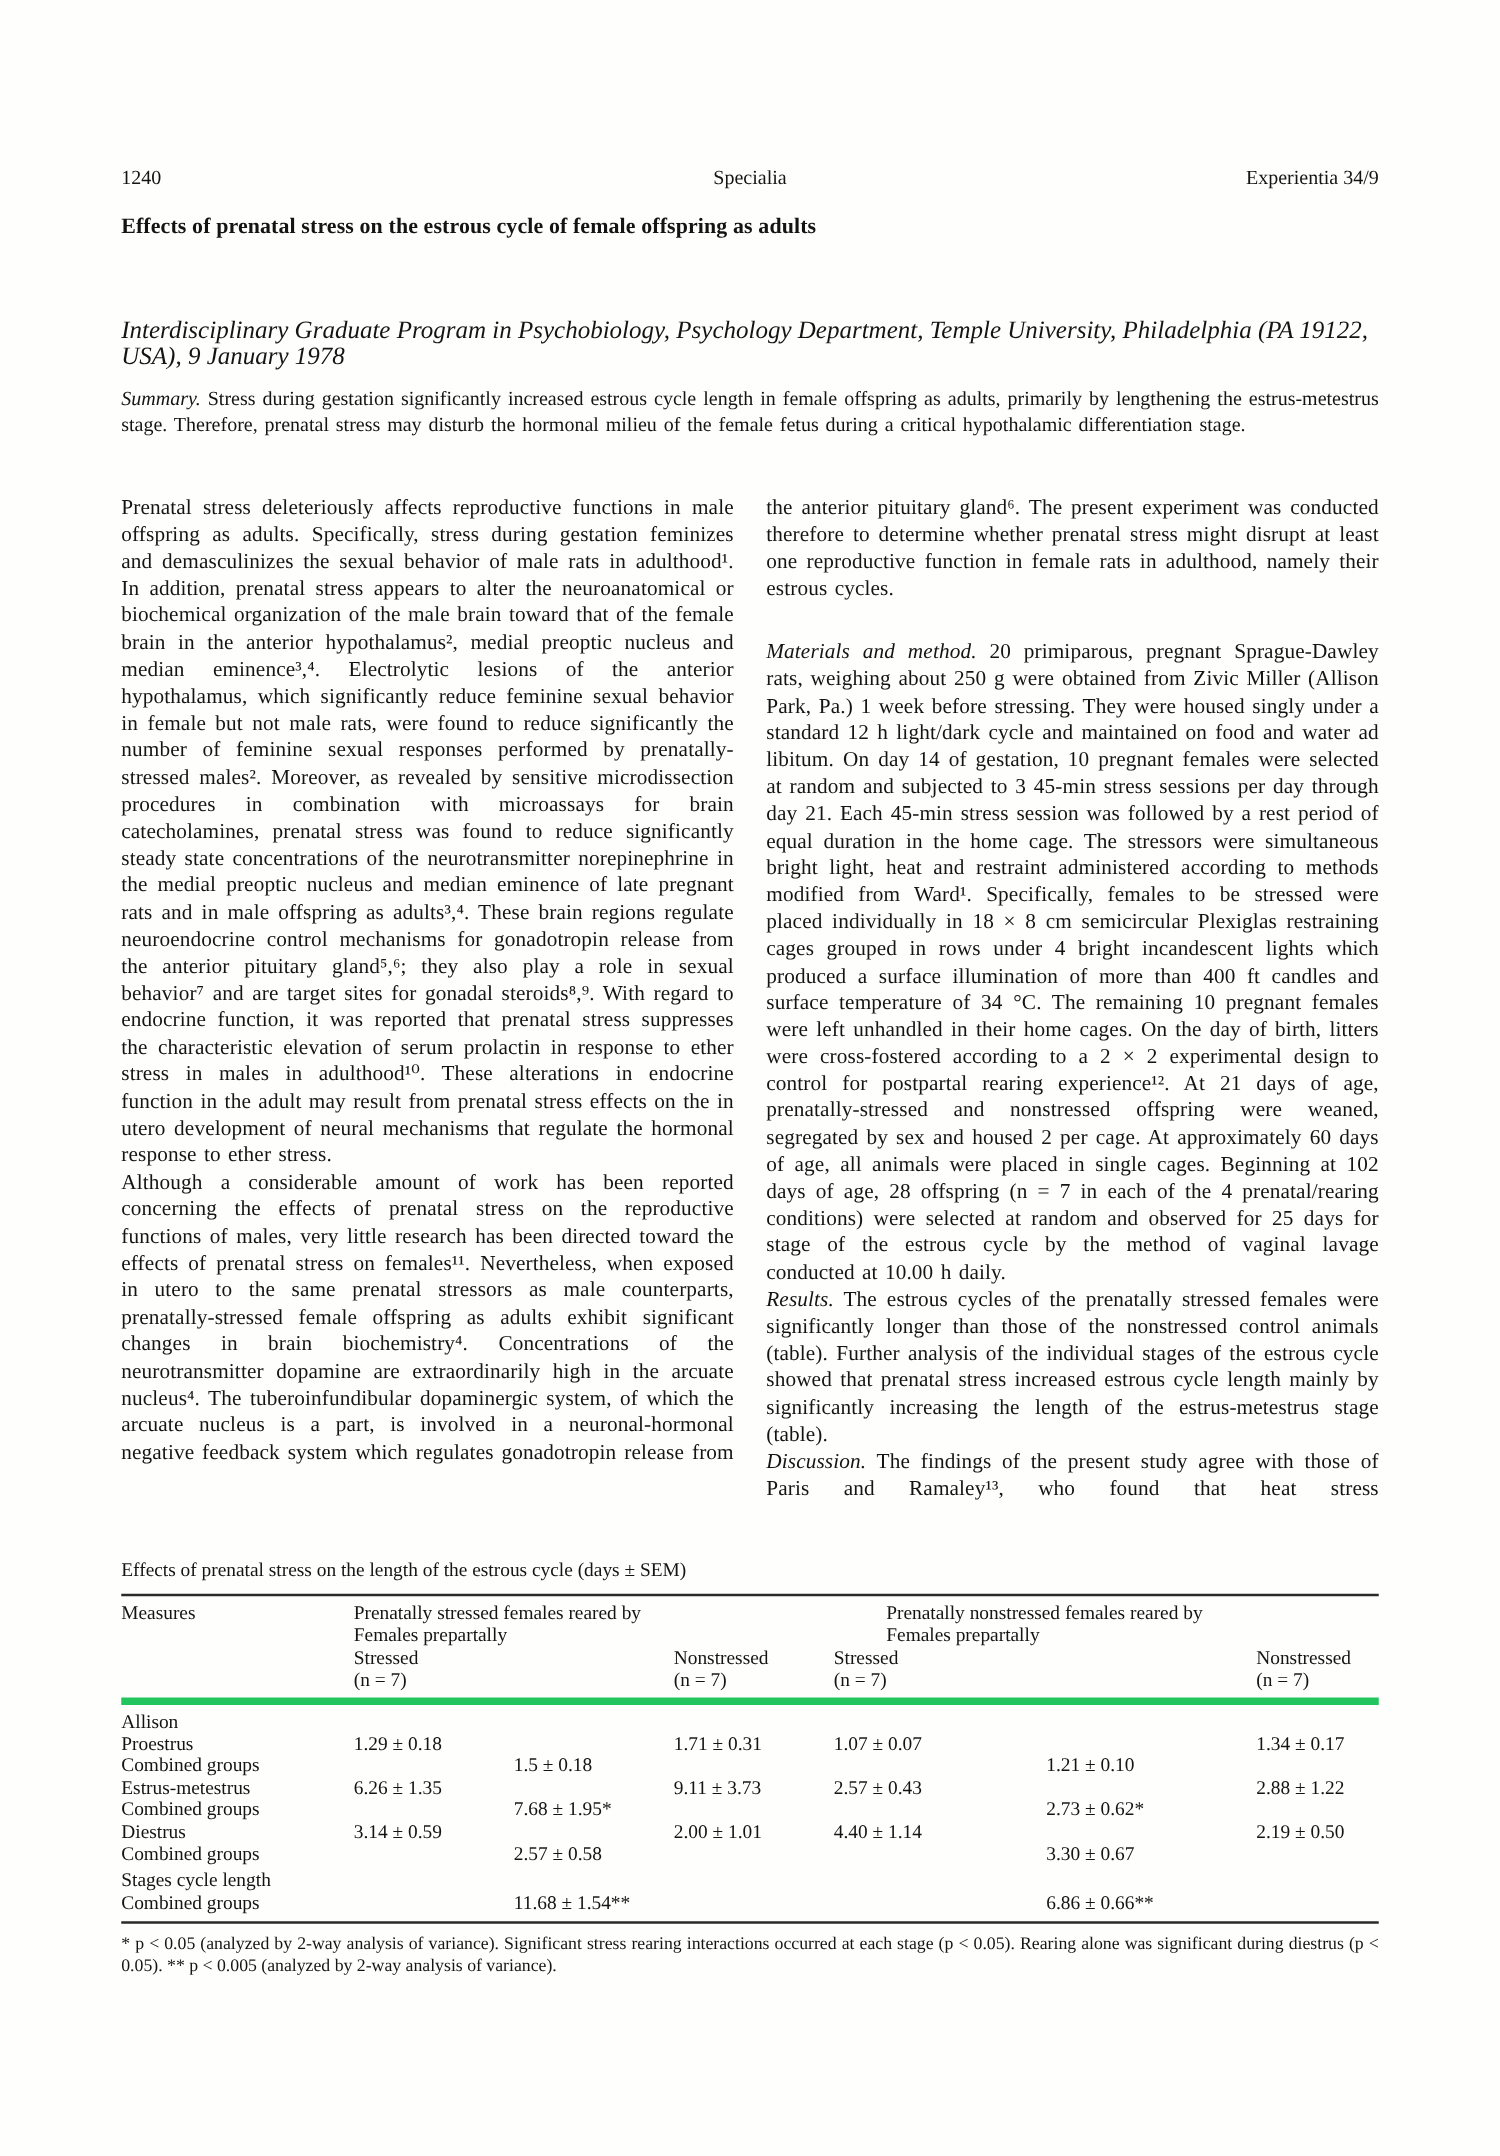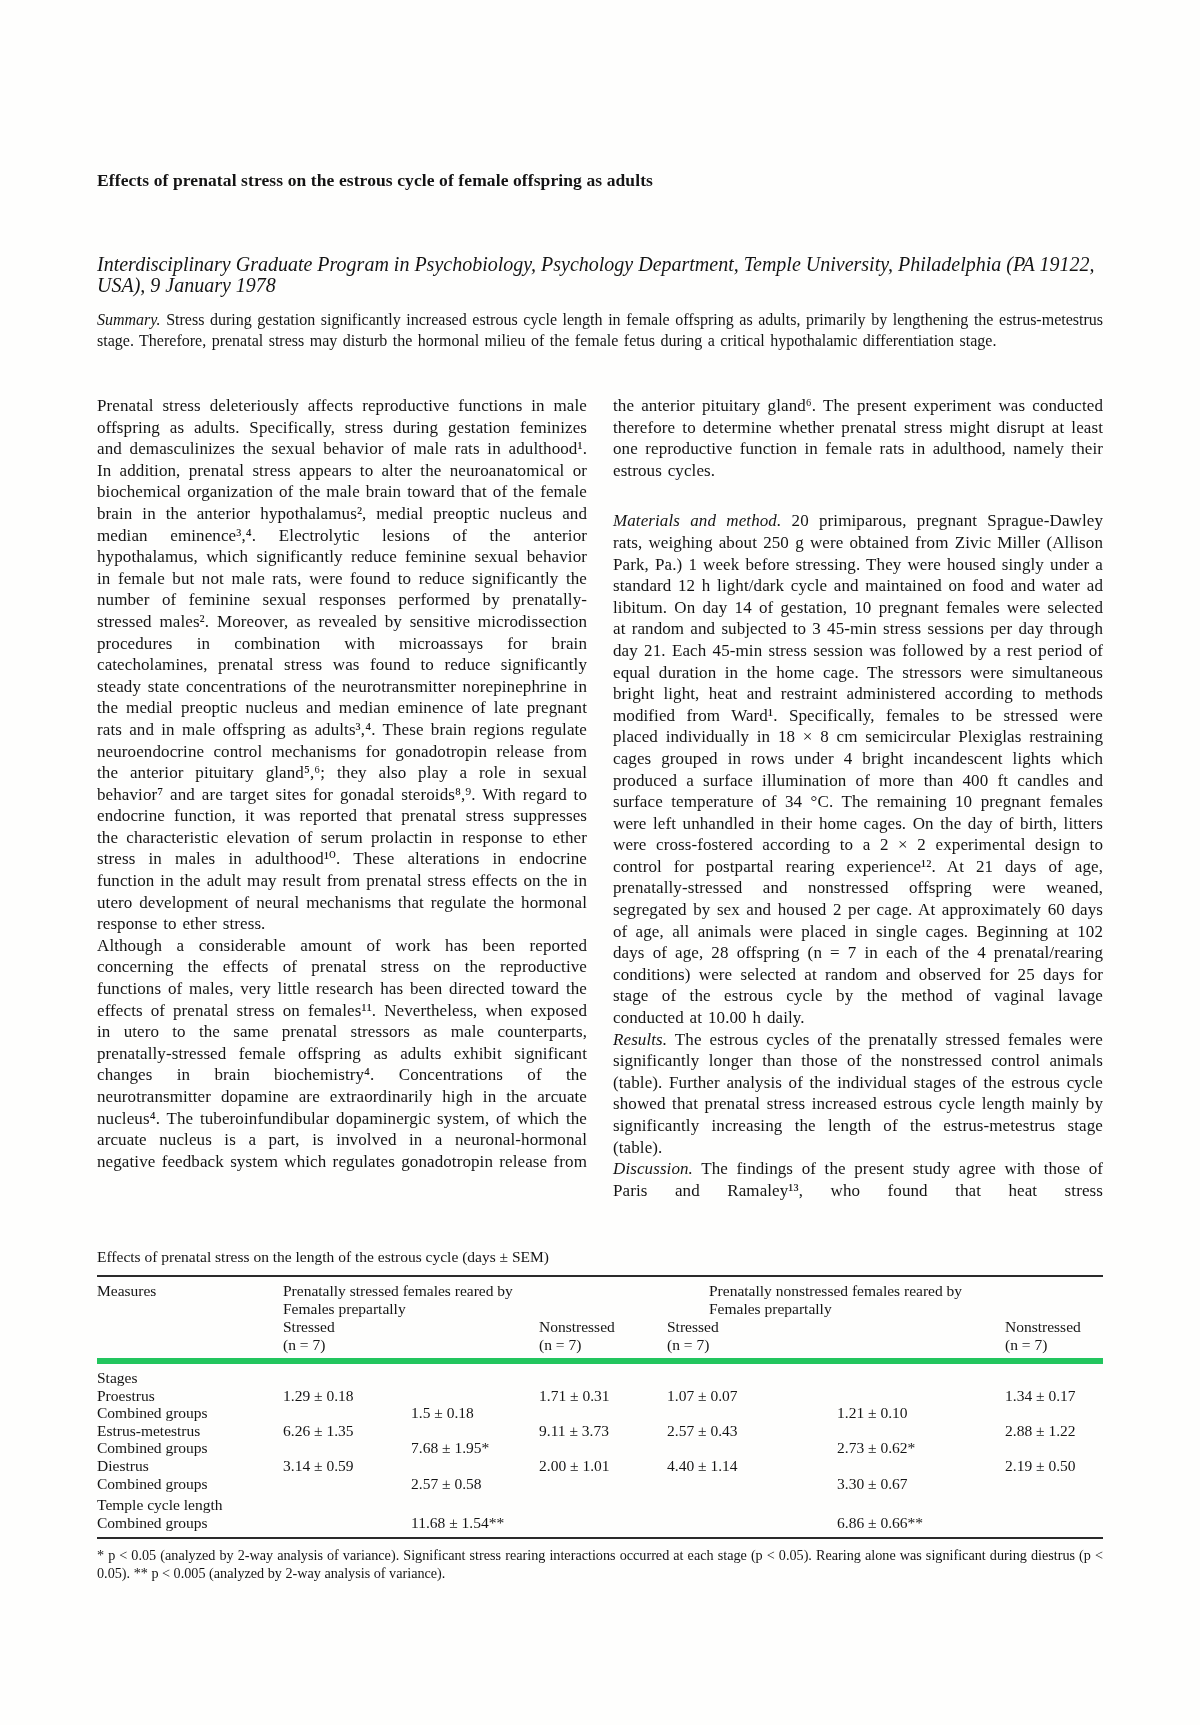--- a/index.html
+++ b/index.html
@@ -47,20 +47,25 @@
           line-height:17.6px; }
   .trow.section-gap { margin-top:4px; }
   .tcell { white-space:nowrap; }
   .footnote { margin:8px 0 0 0; font-size:14.2px; line-height:17.5px; text-align:justify; }
 </style>
 </head>
 <body>
 
 <div class="page">
 
+  <header class="abs running-head">
+    <span class="rh-left">1240</span>
+    <span class="rh-mid">Specialia</span>
+    <span class="rh-right">Experientia 34/9</span>
+  </header>
 
   <h1 class="abs title">Effects of prenatal stress on the estrous cycle of female offspring as adults</h1>
 
 
   <div class="abs affiliation">Interdisciplinary Graduate Program in Psychobiology, Psychology Department, Temple University, Philadelphia (PA 19122, USA), 9 January 1978</div>
 
   <p class="abs summary">
     <i>Summary.</i>
     <span>Stress during gestation significantly increased estrous cycle length in female offspring as adults, primarily by lengthening the estrus-metestrus stage. Therefore, prenatal stress may disturb the hormonal milieu of the female fetus during a critical hypothalamic differentiation stage.</span>
   </p>
@@ -120,21 +125,21 @@
         <div></div>
         <div class="th sub">
           <div>Nonstressed</div>
           <div>(n = 7)</div>
         </div>
       </div>
     </div>
 
     <div class="tbody" id="table-body">
         <div class="trow section">
-          <div class="tcell">Stages</div>
+          <div class="tcell">Allison</div>
           <div class="tcell"></div>
           <div class="tcell"></div>
           <div class="tcell"></div>
           <div class="tcell"></div>
           <div class="tcell"></div>
           <div class="tcell"></div>
         </div>
         <div class="trow data">
           <div class="tcell">Proestrus</div>
           <div class="tcell">1.29 ± 0.18</div>
@@ -183,21 +188,21 @@
         <div class="trow data">
           <div class="tcell">Combined groups</div>
           <div class="tcell"></div>
           <div class="tcell">2.57 ± 0.58</div>
           <div class="tcell"></div>
           <div class="tcell"></div>
           <div class="tcell">3.30 ± 0.67</div>
           <div class="tcell"></div>
         </div>
         <div class="trow section-gap">
-          <div class="tcell">Temple cycle length</div>
+          <div class="tcell">Stages cycle length</div>
           <div class="tcell"></div>
           <div class="tcell"></div>
           <div class="tcell"></div>
           <div class="tcell"></div>
           <div class="tcell"></div>
           <div class="tcell"></div>
         </div>
         <div class="trow data">
           <div class="tcell">Combined groups</div>
           <div class="tcell"></div>

